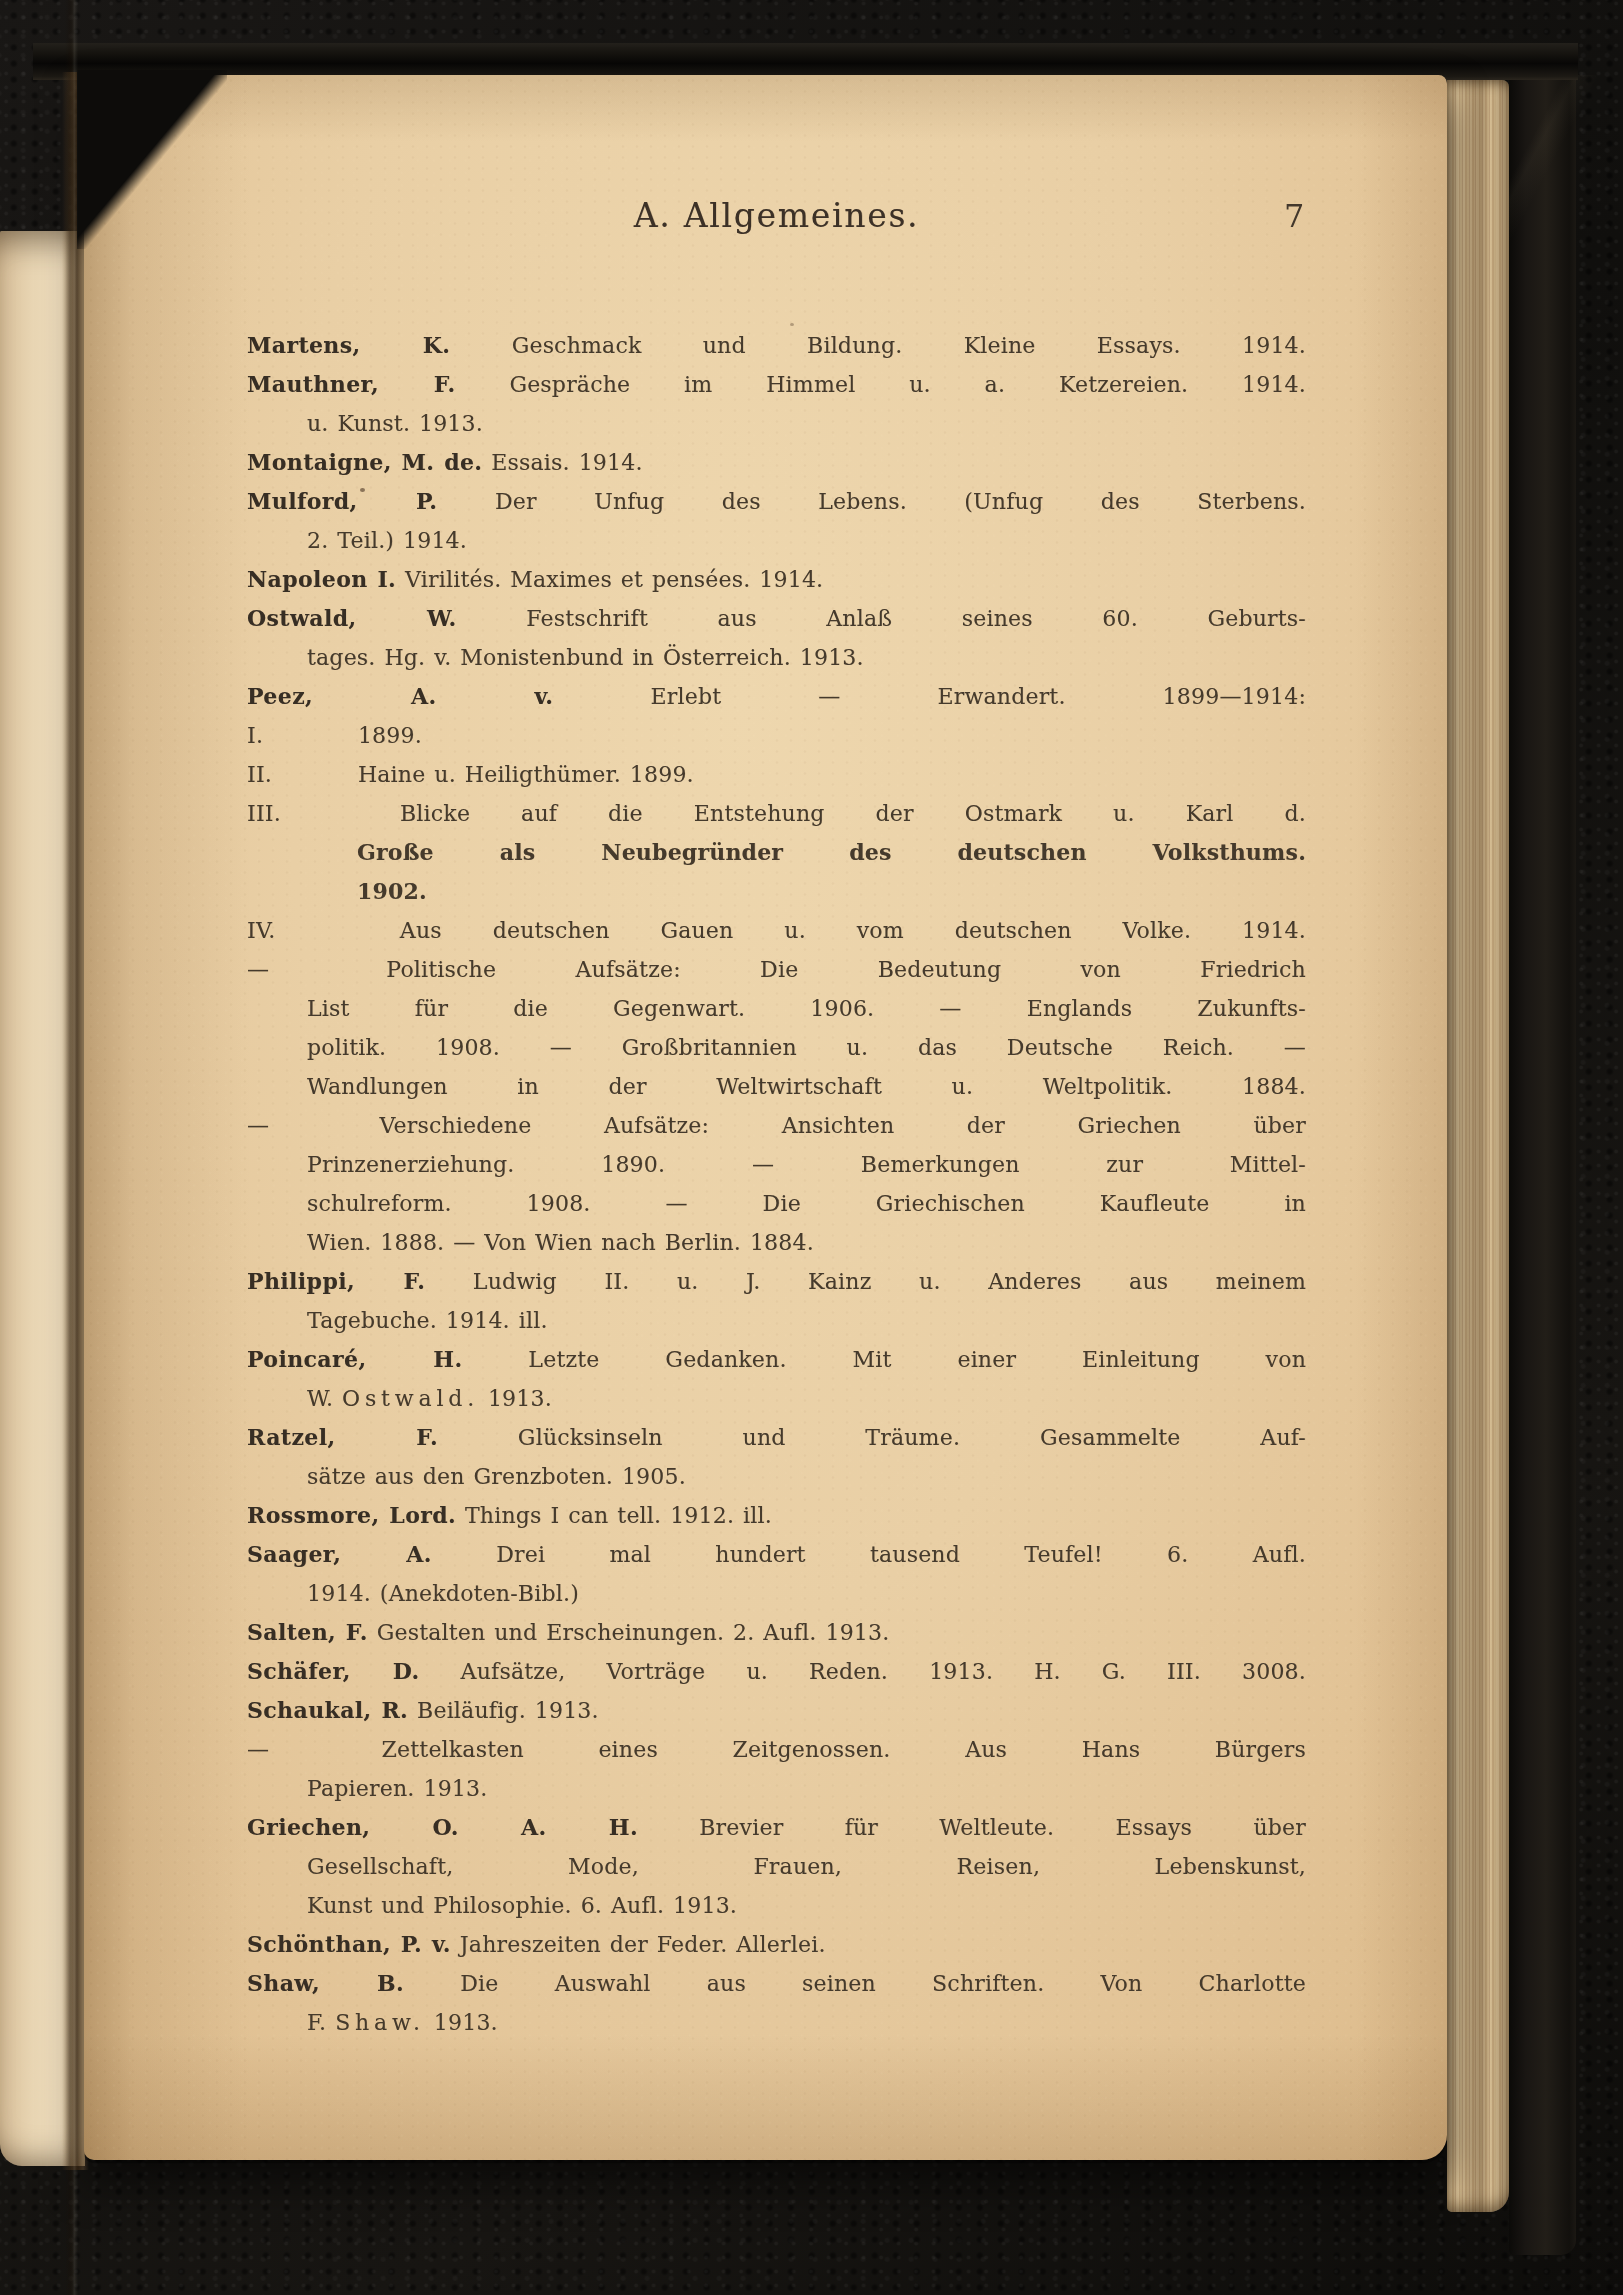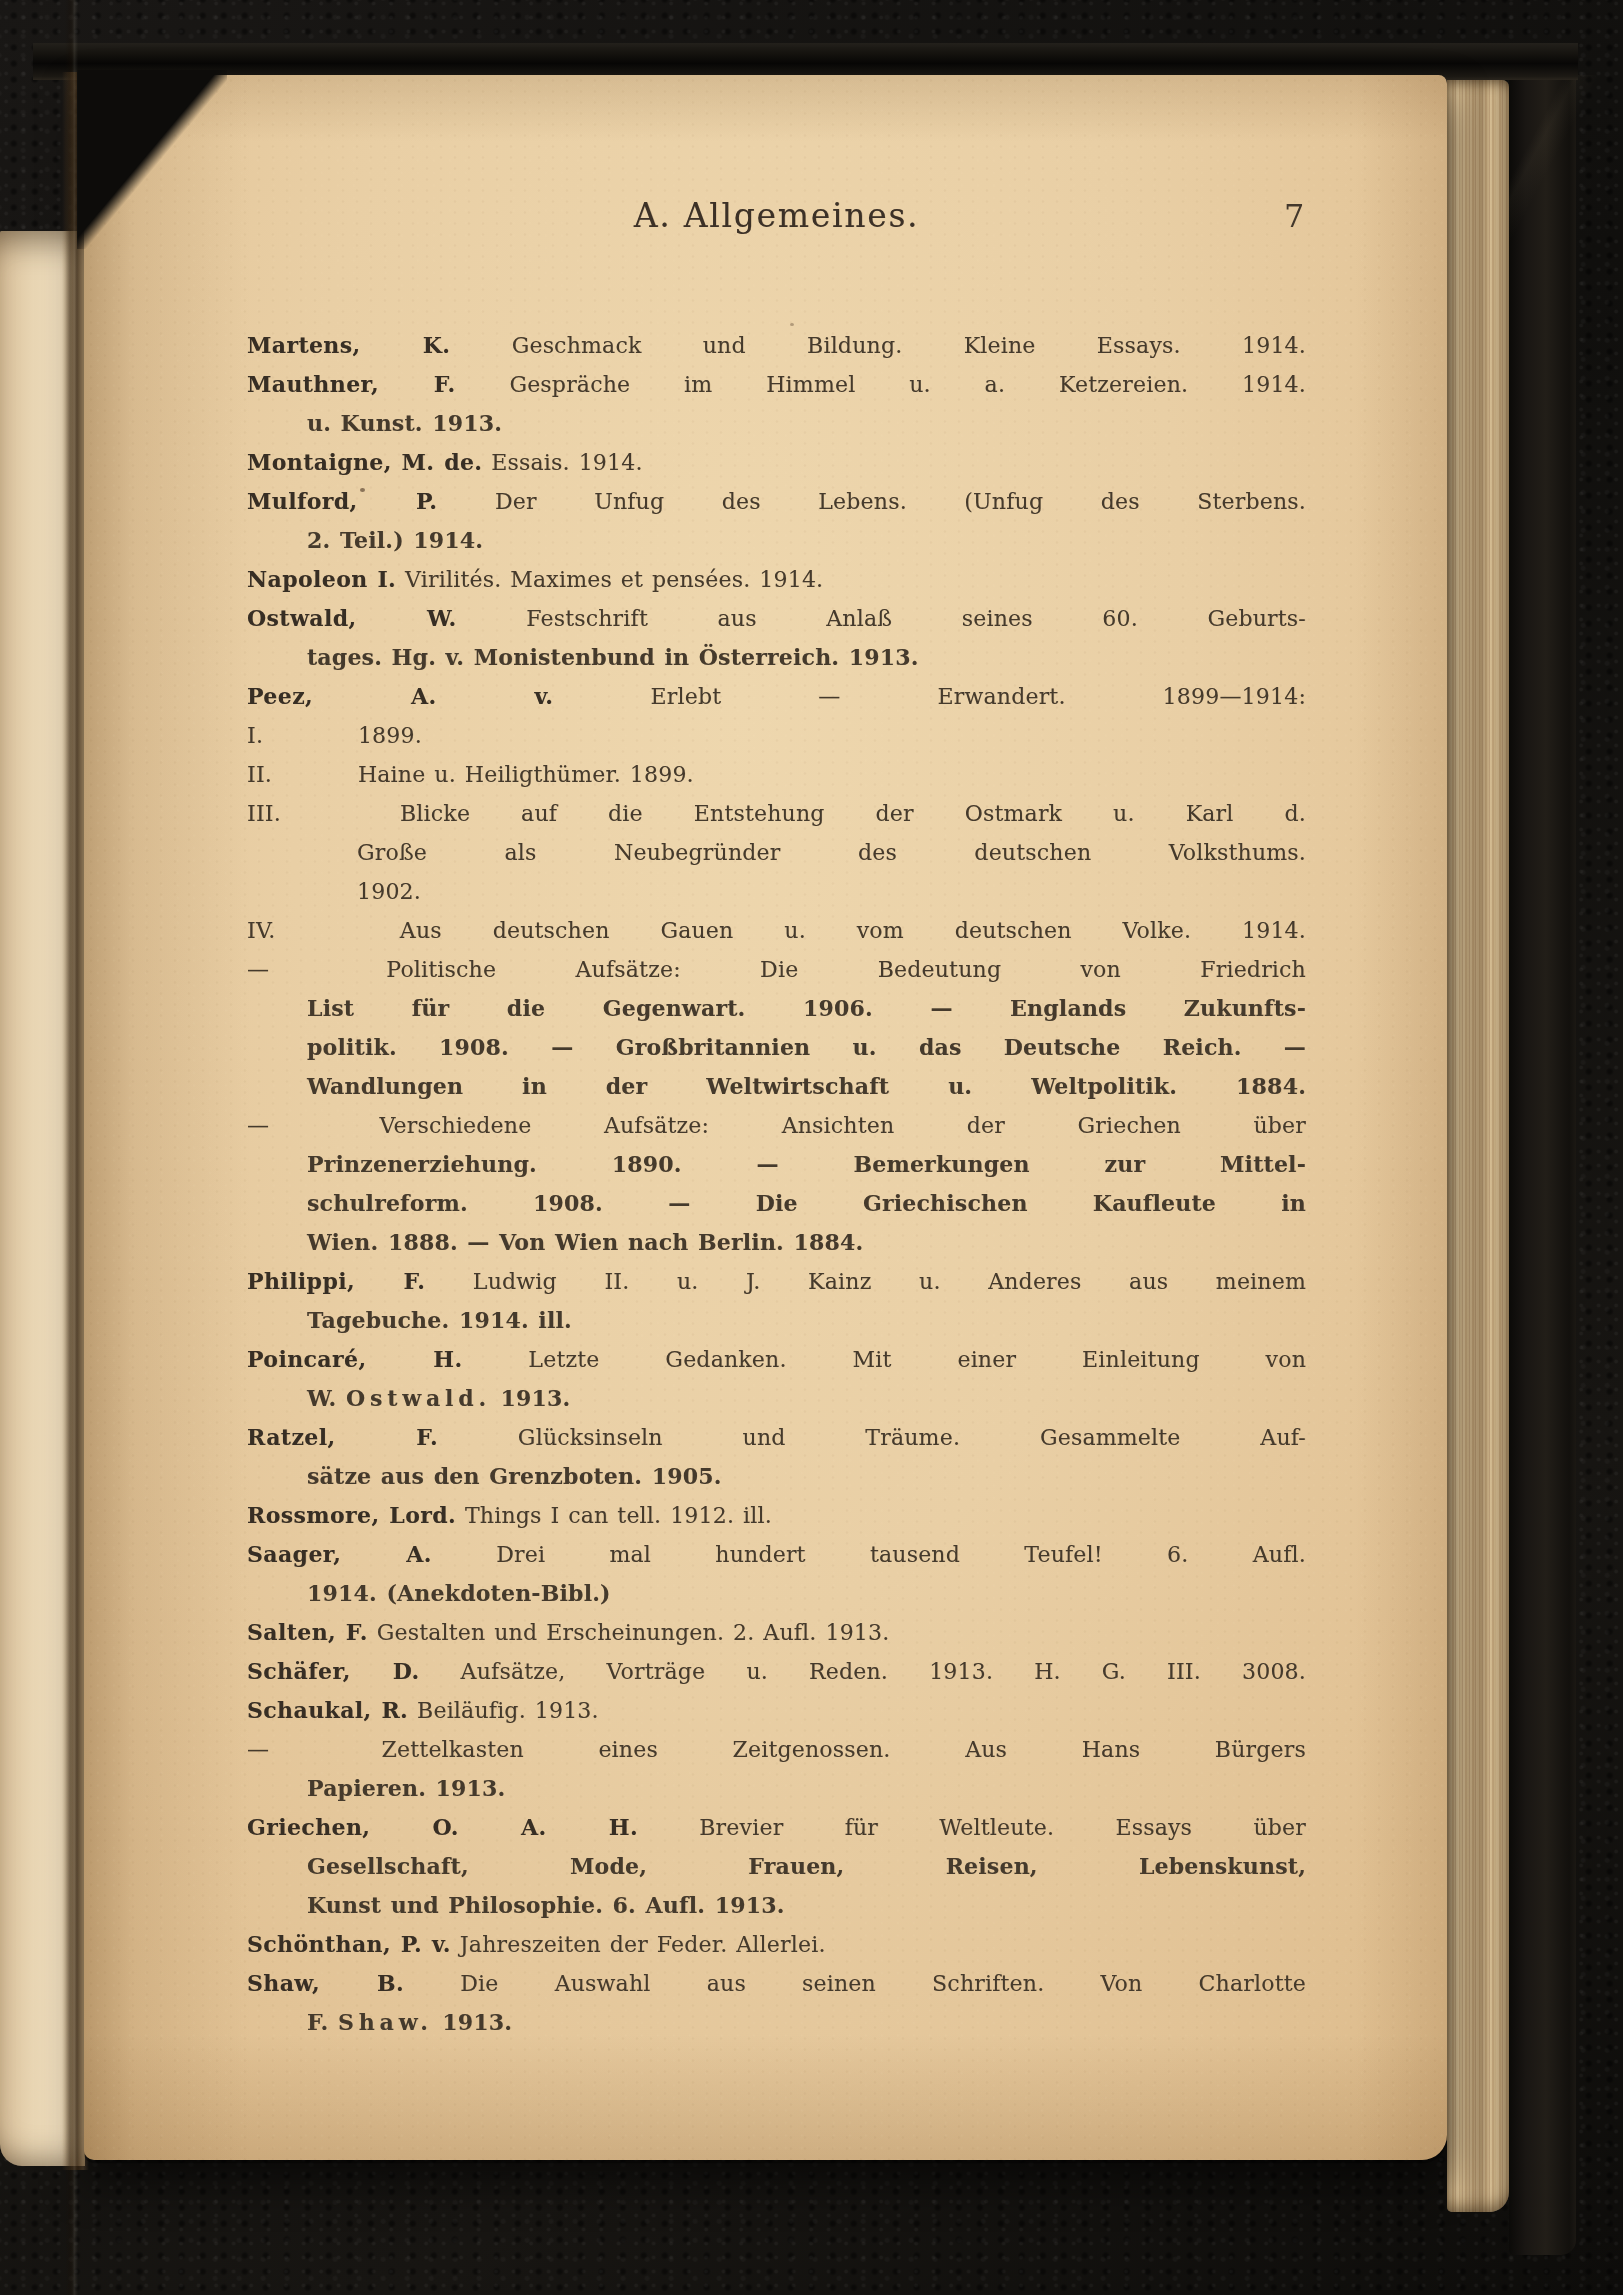--- a/index.html
+++ b/index.html
@@ -77,22 +77,22 @@
   .entries{margin-top:89px;}
   .line{font-size:22px;line-height:39px;height:39px;letter-spacing:0.2px;word-spacing:1.7px;
         text-align:justify;text-justify:inter-word;
         text-shadow:0.3px 0.3px 0 rgba(70,50,30,0.25);}
   .line.just{text-align-last:justify;}
   .line.end{text-align-last:left;}
   .line .b{font-weight:bold;color:#372e24;letter-spacing:0.4px;}
   .line .sp{letter-spacing:0.22em;}
   .line .num{display:inline-block;width:102px;text-align:right;}
   .line .dash{display:inline-block;width:60px;}
-  .cont{padding-left:60px;font-weight:bold;}
-  .numcont{padding-left:110px;}
+  .cont{padding-left:60px;}
+  .numcont{padding-left:110px;font-weight:bold;}
 </style>
 </head>
 <body>
 
 <div class="scan">
   <div class="bg-leather"></div>
   <div class="board-right"></div>
   <div class="corner-fold"></div>
   <div class="band-top"></div>
   <div class="prev-page"></div>

